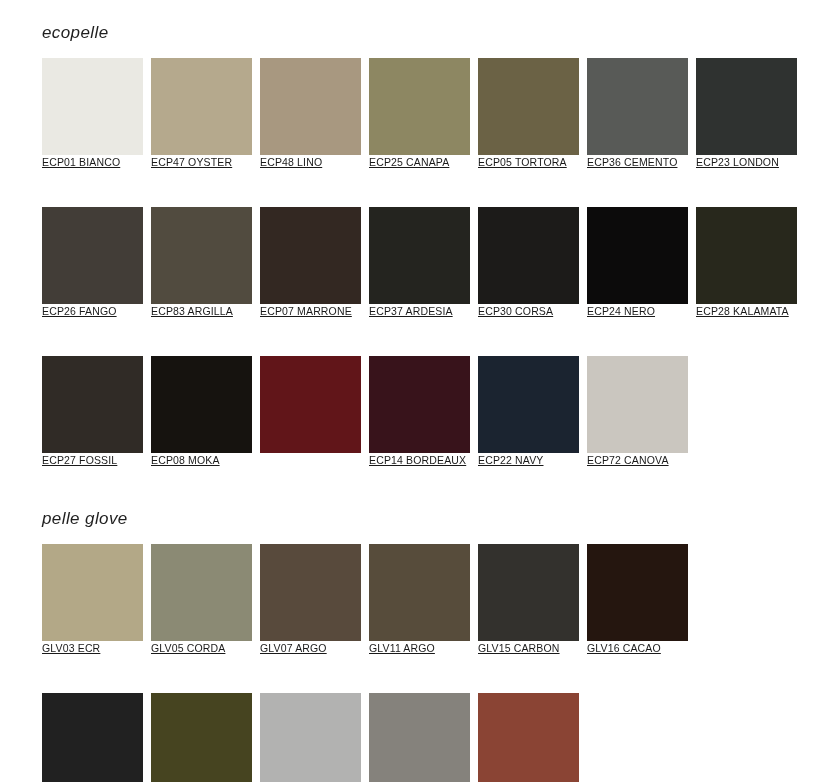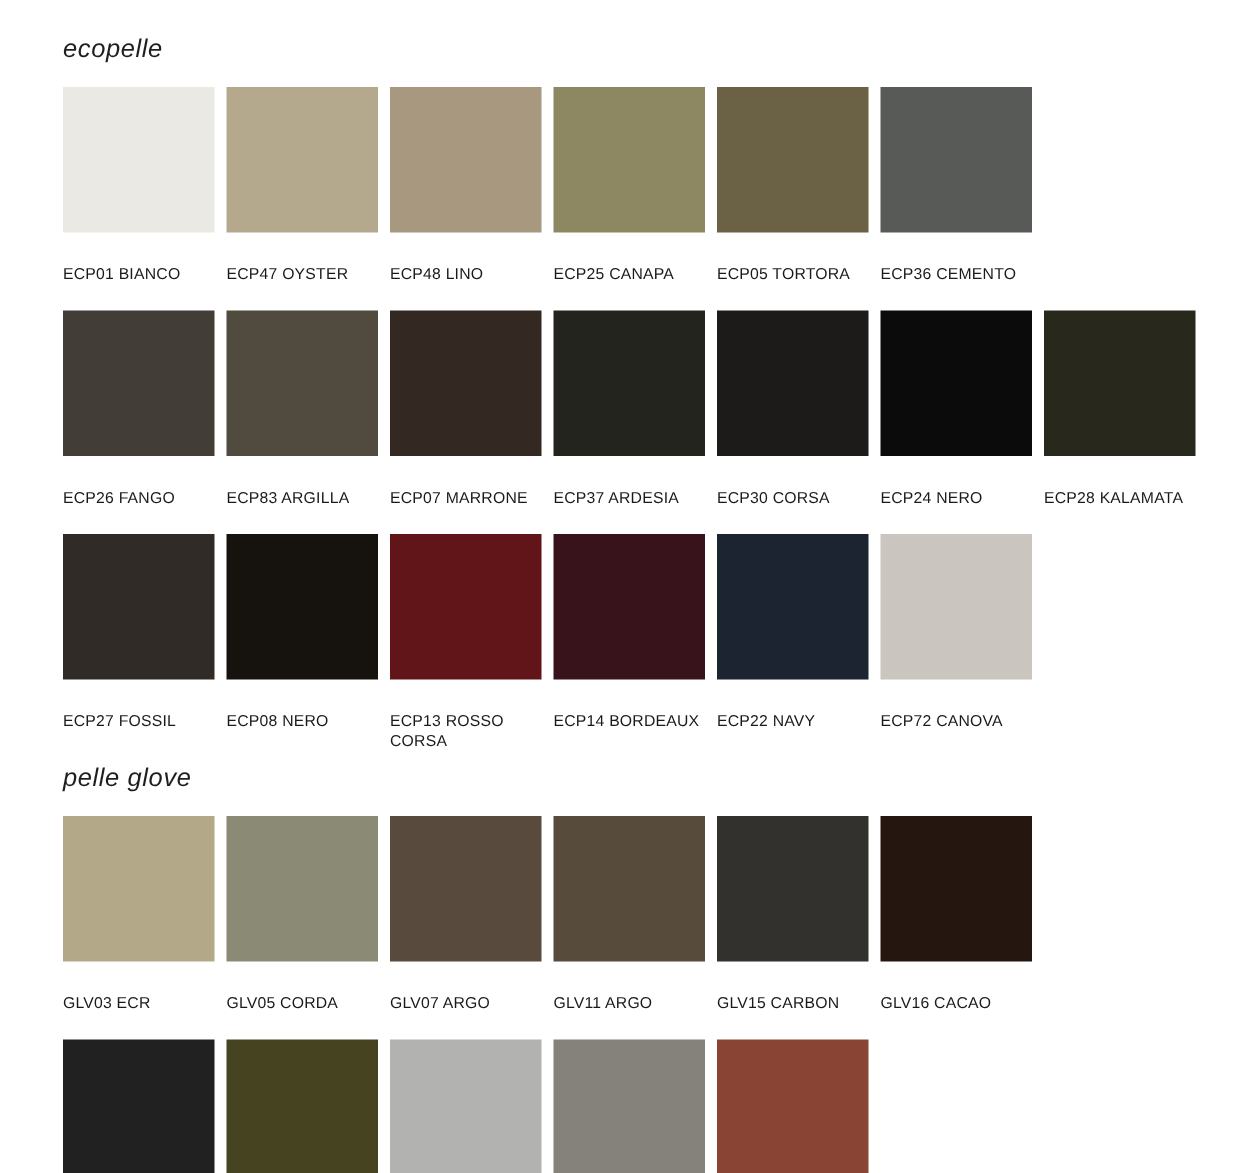--- a/index.html
+++ b/index.html
@@ -58,22 +58,23 @@
     height: 97px;
     display: block;
   }
   .swatch-label {
     display: block;
     font-size: 10.5px;
     font-weight: 400;
     letter-spacing: 0.15px;
     line-height: 12.5px;
     color: #1a1a1a;
-    padding-top: 22px;
+    padding-top: 1px;
     white-space: pre-line;
+    text-decoration: underline;
   }
 </style>
 </head>
 <body>
 
 <div class="page">
 
   <div class="section" id="section-ecopelle">
     <h2 class="section-title">ecopelle</h2>
 
@@ -95,20 +96,24 @@
           <span class="swatch-label">ECP25 CANAPA</span>
         </div>
         <div class="swatch-cell">
           <span class="swatch-chip" style="background-color: rgb(107, 98, 69);"></span>
           <span class="swatch-label">ECP05 TORTORA</span>
         </div>
         <div class="swatch-cell">
           <span class="swatch-chip" style="background-color: rgb(88, 90, 87);"></span>
           <span class="swatch-label">ECP36 CEMENTO</span>
         </div>
+        <div class="swatch-cell">
+          <span class="swatch-chip" style="background-color: rgb(47, 50, 48);"></span>
+          <span class="swatch-label">ECP23 LONDON</span>
+        </div>
       </div>
     <div class="swatch-grid">
         <div class="swatch-cell">
           <span class="swatch-chip" style="background-color: rgb(66, 61, 55);"></span>
           <span class="swatch-label">ECP26 FANGO</span>
         </div>
         <div class="swatch-cell">
           <span class="swatch-chip" style="background-color: rgb(81, 75, 63);"></span>
           <span class="swatch-label">ECP83 ARGILLA</span>
         </div>
@@ -133,26 +138,24 @@
           <span class="swatch-label">ECP28 KALAMATA</span>
         </div>
       </div>
     <div class="swatch-grid">
         <div class="swatch-cell">
           <span class="swatch-chip" style="background-color: rgb(48, 43, 38);"></span>
           <span class="swatch-label">ECP27 FOSSIL</span>
         </div>
         <div class="swatch-cell">
           <span class="swatch-chip" style="background-color: rgb(22, 19, 15);"></span>
-          <span class="swatch-label">ECP08 NERO</span>
+          <span class="swatch-label">ECP08 MOKA</span>
         </div>
         <div class="swatch-cell">
           <span class="swatch-chip" style="background-color: rgb(97, 21, 25);"></span>
-          <span class="swatch-label">ECP13 ROSSO
-CORSA</span>
         </div>
         <div class="swatch-cell">
           <span class="swatch-chip" style="background-color: rgb(56, 19, 27);"></span>
           <span class="swatch-label">ECP14 BORDEAUX</span>
         </div>
         <div class="swatch-cell">
           <span class="swatch-chip" style="background-color: rgb(27, 36, 48);"></span>
           <span class="swatch-label">ECP22 NAVY</span>
         </div>
         <div class="swatch-cell">

